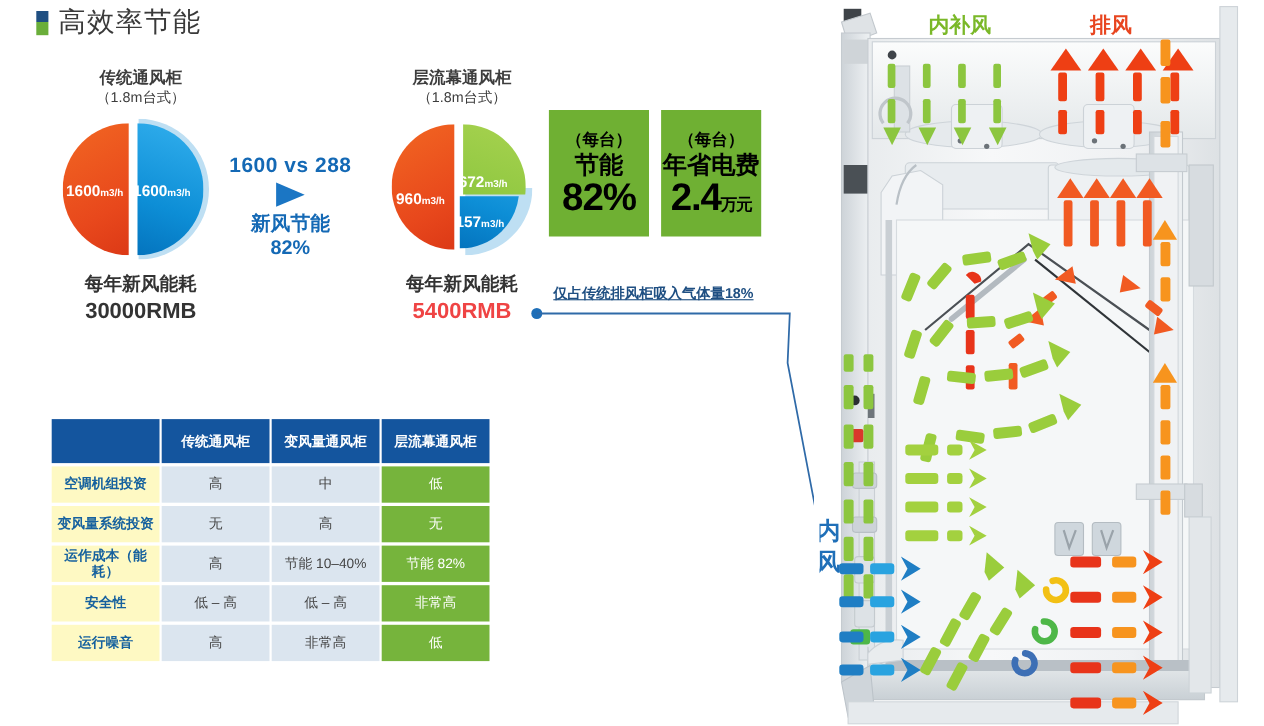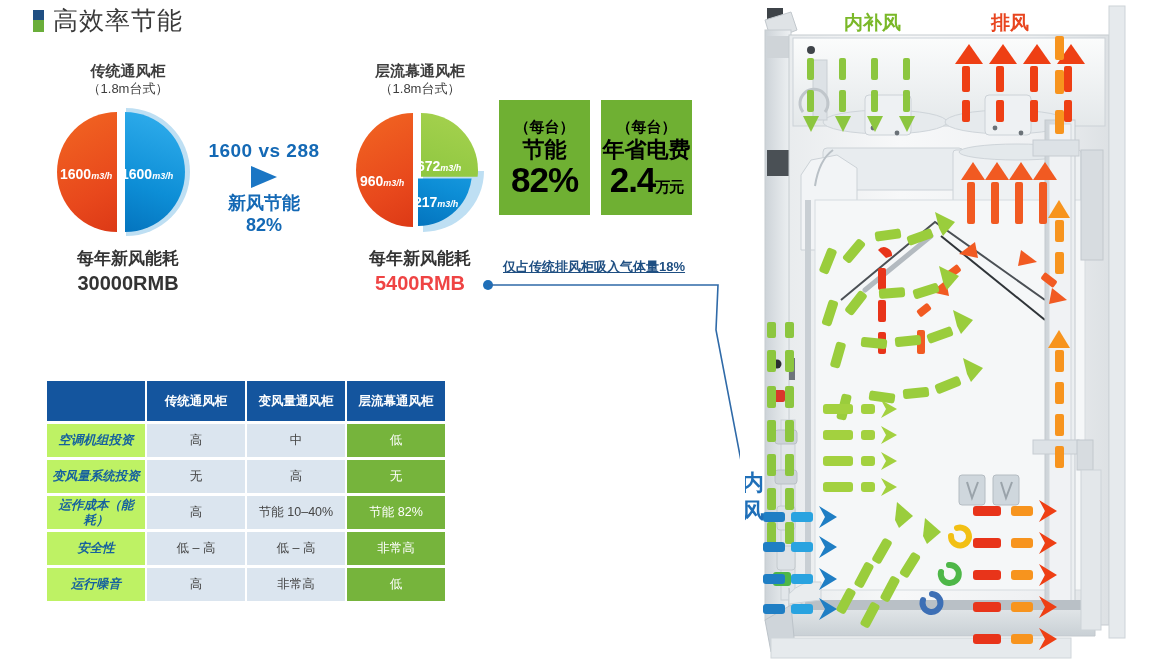--- a/index.html
+++ b/index.html
@@ -26,21 +26,21 @@
   .pie-foot{text-align:center;line-height:1.3;}
   .pie-foot .f1{font-size:17px;font-weight:bold;color:#333;}
   .pie-foot .f2{font-size:20px;font-weight:bold;}
 
   .pieWrap{position:relative;}
   .halo{position:absolute;border-radius:50%;background:#bedff3;}
   .slice{position:absolute;}
 
   .pieLabel{position:absolute;color:#fff;font-weight:bold;white-space:nowrap;}
   .pieLabel .v{font-size:14px;}
-  .pieLabel .u{font-size:9px;font-style:italic;}
+  .pieLabel .u{font-size:9px;}
 
   
   .vsblock{position:absolute;text-align:center;color:#1469b5;}
   .vsblock .vs-top{font-size:19px;font-weight:bold;letter-spacing:.5px;}
   .vs-arrow{margin:4px auto 3px auto;width:0;height:0;
      border-top:11px solid transparent;border-bottom:11px solid transparent;
      border-left:26px solid #1b76c4;}
   .vsblock .vs-b1{font-size:18px;font-weight:bold;}
   .vsblock .vs-b2{font-size:18px;font-weight:bold;}
 
@@ -58,21 +58,21 @@
 
   
   .sec-title{position:absolute;left:42px;top:322px;font-size:22px;color:#1f6fb8;font-weight:bold;}
 
   
   .tbl{position:absolute;left:45px;top:378px;border-collapse:separate;border-spacing:2px 3px;}
   .tbl th,.tbl td{width:94px;height:33px;text-align:center;vertical-align:middle;
       font-size:12.5px;padding:0 2px;line-height:1.2;}
   .tbl th{background:#14559e;color:#fff;font-weight:bold;height:40px;}
   .tbl th.corner{background:#14559e;}
-  .tbl td.rowhead{background:#bef264;color:#16619e;font-weight:bold;font-style:italic;}
+  .tbl td.rowhead{background:#fef9c3;color:#16619e;font-weight:bold;}
   .tbl td.val{background:#dbe5ef;color:#444;}
   .tbl td.good{background:#76b43c;color:#fff;}
 
   
   .diagram{position:absolute;left:745px;top:0;width:404px;height:660px;overflow:hidden;}
   .lbl{position:absolute;font-weight:bold;white-space:nowrap;}
   .lbl-green{color:#7ab828;font-size:19px;}
   .lbl-red{color:#e8451f;font-size:19px;}
   .lbl-blue{color:#1f6fb8;font-size:22px;line-height:1.15;}
 </style>
@@ -149,21 +149,21 @@
          background:linear-gradient(200deg,#33b0ee 0%,#0d8ed6 55%,#0069b4 100%);
          clip-path:polygon(50% 56%,100% 56%,100% 100%,50% 100%);"></div>
 
     <div class="pieLabel" style="left:8px;top:62px;">
       <span class="v">960</span><span class="u">m3/h</span>
     </div>
     <div class="pieLabel" style="left:65px;top:47px;">
       <span class="v">672</span><span class="u">m3/h</span>
     </div>
     <div class="pieLabel" style="left:62px;top:83px;">
-      <span class="v">217</span><span class="u">m3/h</span>
+      <span class="v">157</span><span class="u">m3/h</span>
     </div>
   </div>
 
   <div class="pie-foot" style="position:absolute;left:320px;top:248px;width:200px;">
     <div class="f1">每年新风能耗</div>
     <div class="f2" style="color:#ef4444;">5400RMB</div>
   </div>
 
   <div class="badge" style="left:499px;top:100px;width:91px;height:115px;">
     <div class="bsmall">（每台）</div>

